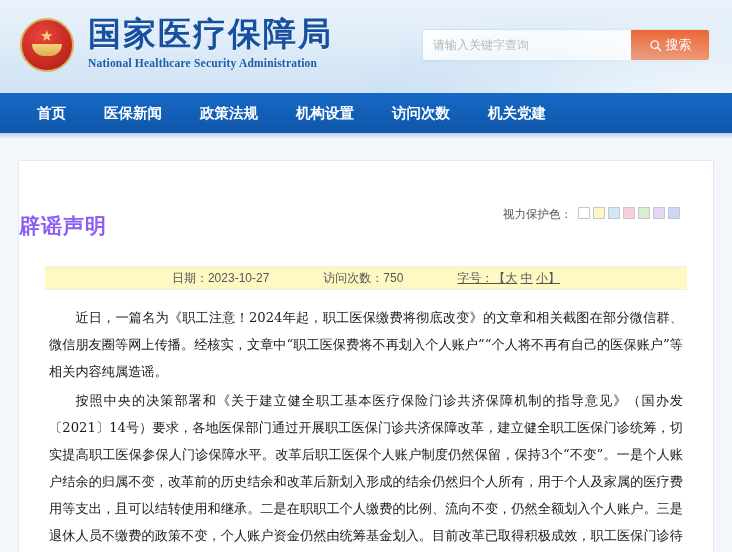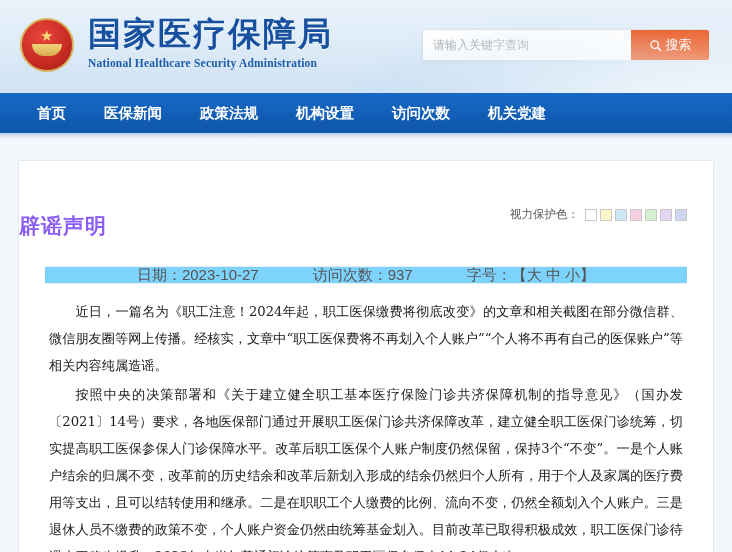--- a/index.html
+++ b/index.html
@@ -160,23 +160,22 @@
     font-size: 11.5px;
     color: #555;
     padding: 22px 0 0 22px;
   }
   .breadcrumb a { color: #555; text-decoration: none; cursor: pointer; }
   .breadcrumb .sep { color: #999; margin: 0 2px; }
 
   
   .eye-row {
     position: absolute;
-    right: 26px; top: 46px;
-    display: flex;
-    align-items: center;
+    right: 33px; top: 46px;
+    display: flex;
     font-size: 11.5px;
     color: #555;
   }
   .eye-swatches { display: flex; margin-left: 6px; gap: 3px; }
   .sw {
     width: 12px; height: 12px;
     border: 1px solid #c8c8c8;
     cursor: pointer;
     display: block;
   }
@@ -186,32 +185,32 @@
     color: #8b5cf6;
     font-size: 21px;
     font-weight: bold;
     font-family: "DejaVu Serif", serif;
     margin-top: 51px;
     letter-spacing: 1px;
   }
 
   .meta-bar {
     margin: 26px 26px 0 26px;
-    height: 18px;
-    background: #7dd3fc;
+    height: 24px;
+    background: #fef9c3;
     border-top: 1px solid #e8eef4;
     border-bottom: 1px solid #e8eef4;
     display: flex;
     align-items: center;
     justify-content: center;
     gap: 54px;
-    font-size: 15px;
+    font-size: 12px;
     color: #555;
   }
-  .meta-bar .fsize span { cursor: pointer; }
+  .meta-bar .fsize span { cursor: pointer; text-decoration: underline; }
 
   .article {
     margin: 14px 30px 0 30px;
     font-size: 13.2px;
     line-height: 27px;
     color: #1a1a1a;
     font-family: "DejaVu Serif", serif;
     text-align: justify;
   }
   .article p { margin: 0 0 2px 0; text-indent: 2em; }
@@ -268,21 +267,21 @@
         <span class="sw" style="background:#d6f0cf"></span>
         <span class="sw" style="background:#e4d6f4"></span>
         <span class="sw" style="background:#cfd6f4"></span>
       </span>
     </div>
 
     <div class="doc-title">辟谣声明</div>
 
     <div class="meta-bar">
       <span>日期：2023-10-27</span>
-      <span>访问次数：937</span>
+      <span>访问次数：750</span>
       <span class="fsize">
         <span>字号：</span><span>【</span><span>大</span> <span>中</span> <span>小</span><span>】</span>
       </span>
     </div>
 
     <div class="article">
       <p>近日，一篇名为《职工注意！2024年起，职工医保缴费将彻底改变》的文章和相关截图在部分微信群、微信朋友圈等网上传播。经核实，文章中“职工医保费将不再划入个人账户”“个人将不再有自己的医保账户”等相关内容纯属造谣。</p>
       <p>按照中央的决策部署和《关于建立健全职工基本医疗保险门诊共济保障机制的指导意见》（国办发〔2021〕14号）要求，各地医保部门通过开展职工医保门诊共济保障改革，建立健全职工医保门诊统筹，切实提高职工医保参保人门诊保障水平。改革后职工医保个人账户制度仍然保留，保持3个“不变”。一是个人账户结余的归属不变，改革前的历史结余和改革后新划入形成的结余仍然归个人所有，用于个人及家属的医疗费用等支出，且可以结转使用和继承。二是在职职工个人缴费的比例、流向不变，仍然全额划入个人账户。三是退休人员不缴费的政策不变，个人账户资金仍然由统筹基金划入。目前改革已取得积极成效，职工医保门诊待遇水平稳步提升，2023年上半年普通门诊统筹惠及职工医保参保人11.24亿人次。</p>
     </div>
 

